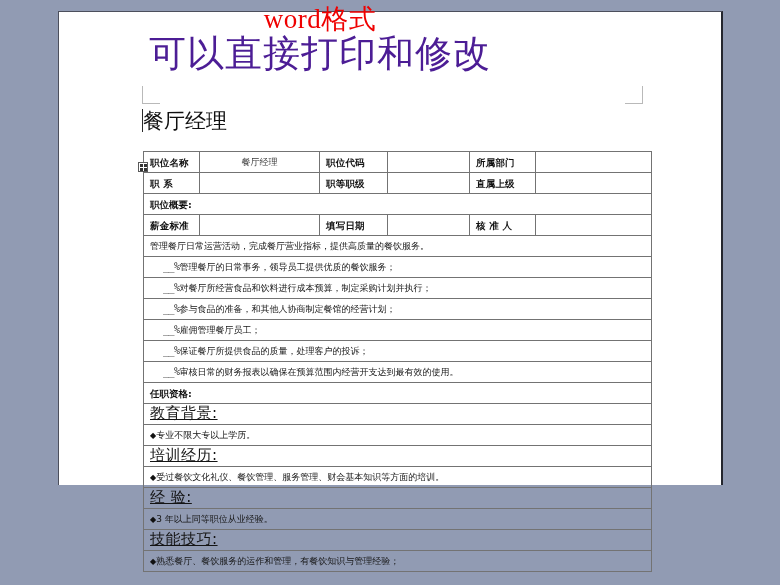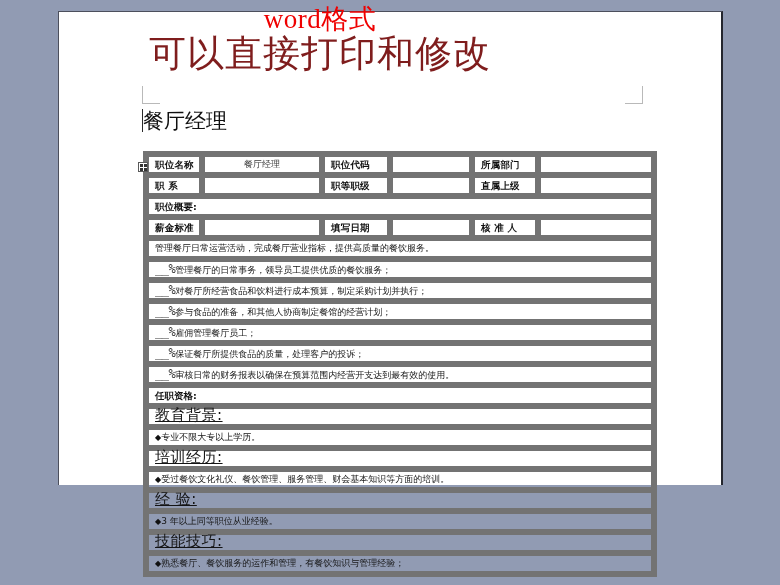--- a/index.html
+++ b/index.html
@@ -30,21 +30,21 @@
   #promo-line-1 {
     color: #ef0000;
     font-family: "Liberation Serif", "DejaVu Serif", serif;
     font-size: 27px;
     line-height: 29px;
     letter-spacing: 0.5px;
     margin-top: 5px;
     white-space: nowrap;
   }
   #promo-line-2 {
-    color: #7f1d1d;
+    color: #4c1d95;
     font-family: "Liberation Sans", "DejaVu Sans", sans-serif;
     font-size: 37px;
     line-height: 40px;
     font-weight: 400;
     letter-spacing: 1px;
     white-space: nowrap;
   }
 
   
   #page-sheet {
@@ -135,21 +135,21 @@
   #jd-table {
     border-collapse: collapse;
     table-layout: fixed;
     width: 508px;
     margin-left: 42px;
     font-family: "DejaVu Sans", "Liberation Sans", sans-serif;
     font-size: 9px;
     color: #111;
   }
   #jd-table td {
-    border: 6px solid #737373;
+    border: 1px solid #737373;
     padding: 0 6px;
     height: 21px;
     vertical-align: middle;
     line-height: 13px;
     box-sizing: border-box;
   }
   td.lbl {
     font-weight: bold;
     font-size: 9.5px;
     letter-spacing: 0.2px;
@@ -177,22 +177,23 @@
   td.tight {
     height: 19px;
   }
 
   .indent-1 { padding-left: 28px; }
   .indent-2 { padding-left: 30px; }
 
   .bullet-dash {
     font-family: "DejaVu Sans Mono", monospace;
     letter-spacing: -0.5px;
-    font-size: 12px;
+    font-size: 10px;
     color: #333;
+    margin-left: 13px;
   }
   .sub-head {
     text-decoration: underline;
     font-size: 15px;
     letter-spacing: 0.5px;
     color: #141414;
   }
   .diamond {
     font-size: 8px;
     color: #111;

